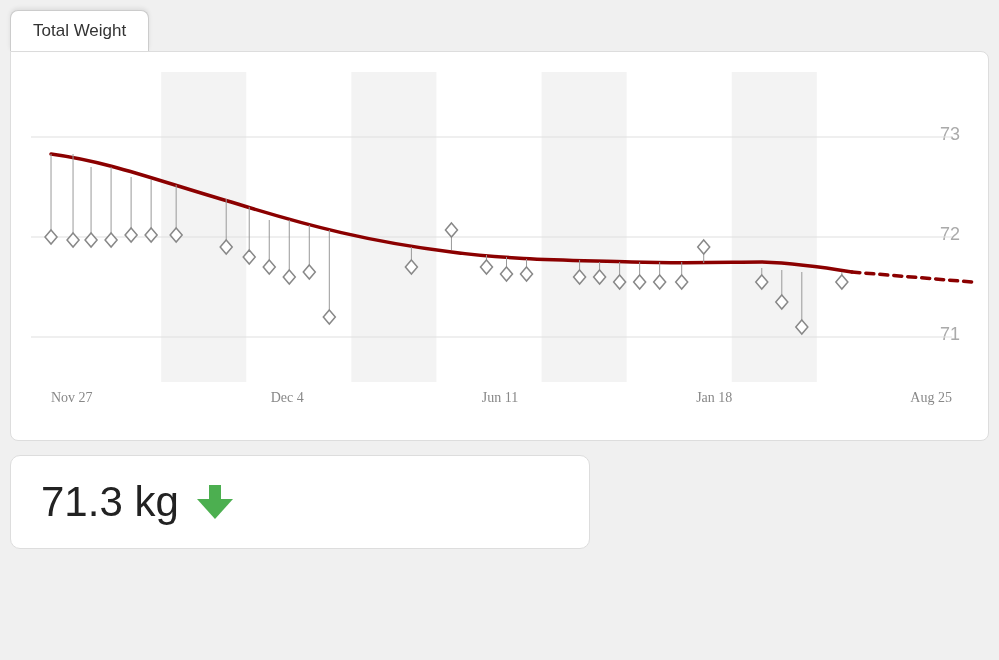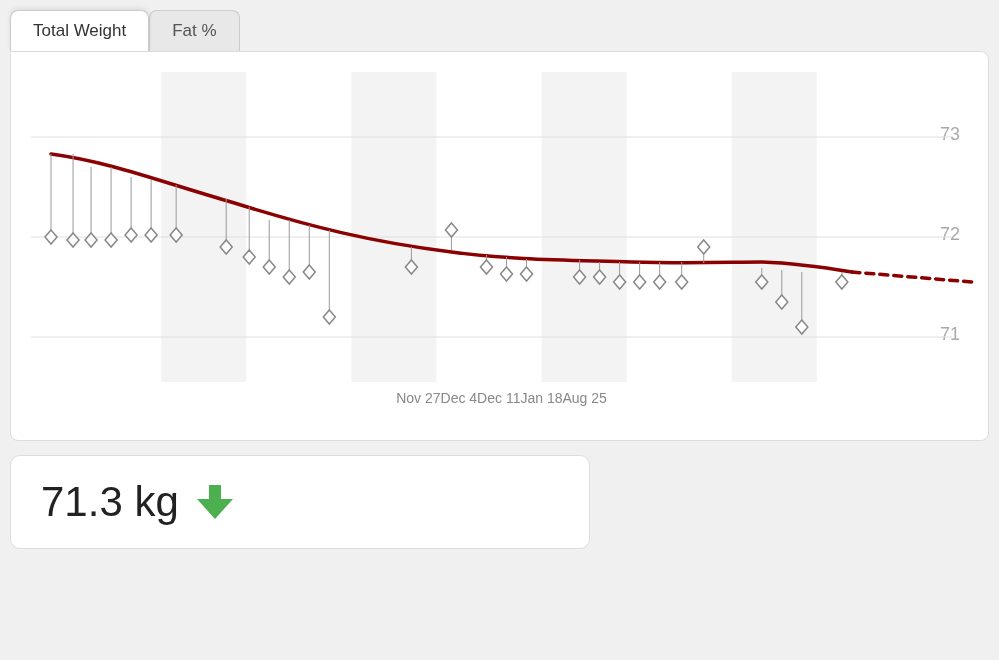--- a/index.html
+++ b/index.html
@@ -60,24 +60,25 @@
       height: 310px;
     }
 
     svg.main-chart {
       width: 100%;
       height: 310px;
     }
 
     .x-axis-labels {
       display: flex;
-      justify-content: center;
+      justify-content: space-between;
       padding: 8px 30px 0 20px;
       font-size: 14px;
       color: #888;
+      font-family: Liberation Serif, serif;
     }
 
     .stats-box {
       margin: 14px 10px 0 10px;
       background: #fff;
       border: 1px solid #ddd;
       border-radius: 10px;
       padding: 22px 30px;
       display: flex;
       align-items: center;
@@ -118,23 +119,20 @@
       border-top: 20px solid #4caf50;
     }
   </style>
 </head>
 <body>
 
 <div class="tab-bar">
   <div class="tab active">
     <span>Total Weight</span>
   </div>
-  <div class="tab">
-    <span>Fat %</span>
-  </div>
 </div>
 
 <div class="chart-container">
   <div class="chart-area">
     <svg class="main-chart" viewBox="0 0 950 310" preserveAspectRatio="none">
 
       <rect x="0" y="0" width="950" height="310" fill="white"></rect>
 
       <rect x="130" y="0" width="85" height="310" fill="#ebebeb" opacity="0.6"></rect>
       <rect x="320" y="0" width="85" height="310" fill="#ebebeb" opacity="0.6"></rect>
@@ -239,21 +237,21 @@
 
       <line x1="810" y1="210" x2="810" y2="200" stroke="#999" stroke-width="1"></line>
       <polygon points="810,203 816,210 810,217 804,210" fill="white" stroke="#888" stroke-width="1.5"></polygon>
 
     </svg>
   </div>
 
   <div class="x-axis-labels">
     <span>Nov 27</span>
     <span>Dec 4</span>
-    <span>Dec 11</span>
+    <span>Jun 11</span>
     <span>Jan 18</span>
     <span>Aug 25</span>
   </div>
 </div>
 
 <div class="stats-box">
   <span class="stats-weight">71.3 kg</span>
   <div class="stats-change">
     <span class="green-arrow">
       <span class="arrow-shaft"></span>

